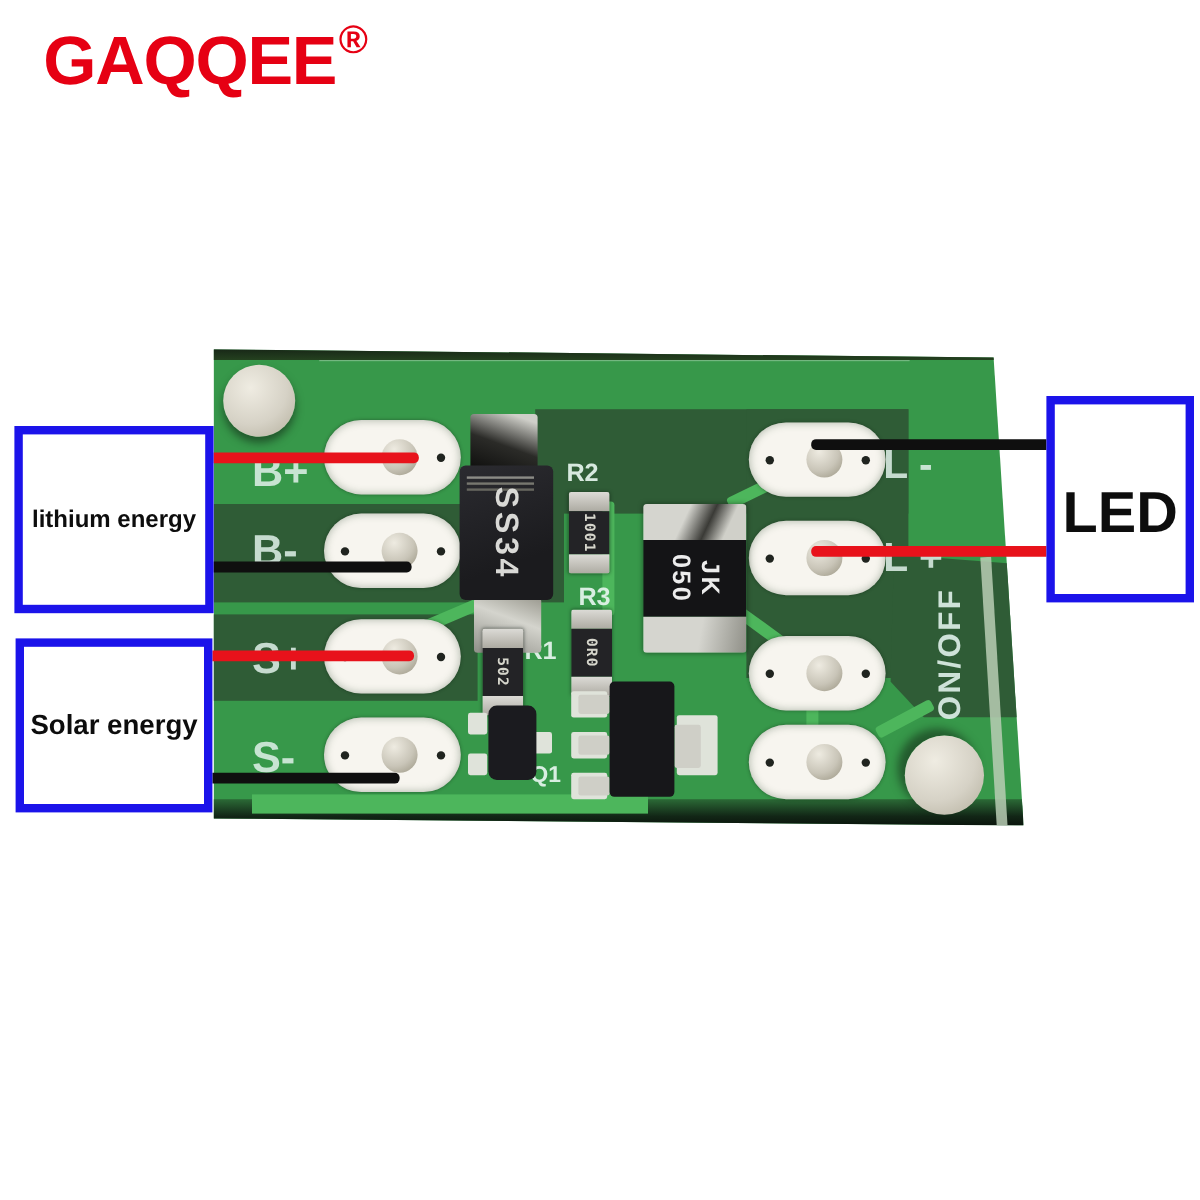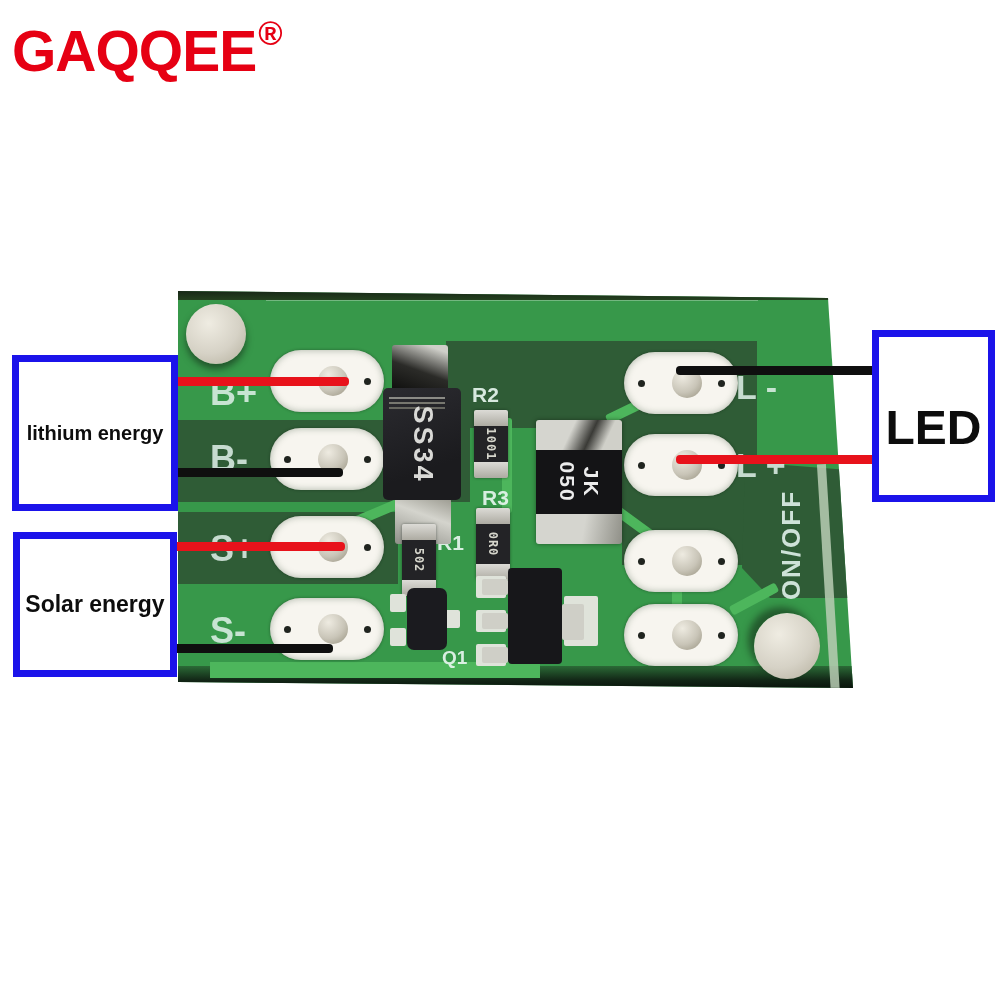--- a/index.html
+++ b/index.html
@@ -1,20 +1,20 @@
 <!DOCTYPE html>
 <html><head>
 <meta charset="utf-8">
 <style>
   html,body{margin:0;padding:0;background:#fff;}
   .canvas{position:relative;width:1000px;height:1000px;background:#ffffff;overflow:hidden;
           font-family:"Liberation Sans",sans-serif;}
 
   
-  .logo{position:absolute;left:12px;top:18px;color:#e60013;font-weight:bold;
+  .logo{position:absolute;left:36px;top:18px;color:#e60013;font-weight:bold;
         font-size:57px;letter-spacing:-1px;white-space:nowrap;text-align:right;}
   .logo sup{font-size:33px;position:relative;top:-6px;left:2px;}
 
   
   .cbox{position:absolute;background:#fff;border:7px solid #1b13ea;display:flex;
         align-items:center;justify-content:center;color:#0d0d0d;font-weight:bold;z-index:30;}
   .cbox.lith{left:12px;top:355px;width:152px;height:142px;font-size:20px;}
   .cbox.solar{left:13px;top:532px;width:150px;height:131px;font-size:23px;}
   .cbox.led{left:872px;top:330px;width:109px;height:158px;font-size:48px;}
   .cbox.led span{margin-top:22px;}
@@ -76,21 +76,21 @@
   .silk{position:absolute;color:rgba(224,241,234,.85);font-weight:bold;}
   .pl{font-size:36px;}
   .pl-bplus{left:34px;top:84px;} .pl-bminus{left:34px;top:150px;}
   .pl-splus{left:34px;top:240px;} .pl-sminus{left:34px;top:322px;}
   .pl-r{letter-spacing:9px;font-size:34px;}
   .pl-lminus{left:560px;top:80px;} .pl-lplus{left:560px;top:158px;}
   .onoff{left:545px;top:242px;width:140px;height:30px;transform:rotate(-90deg);
          text-align:center;font-size:26px;letter-spacing:2px;color:rgba(224,241,234,.9);}
   .ref{font-size:21px;color:rgba(230,245,238,.92);}
   .ref-r2{left:296px;top:95px;} .ref-r3{left:306px;top:198px;}
-  .ref-r1{left:261px;top:243px;} .ref-q1{left:266px;top:348px;font-size:19px;margin-top:11px;}
+  .ref-r1{left:261px;top:243px;} .ref-q1{left:266px;top:348px;font-size:19px;}
 
   
   .comp{position:absolute;}
   .diode-tab-top{left:216px;top:57px;width:56px;height:46px;border-radius:3px;
      background:linear-gradient(200deg,#cfcfc9 12%,#2b2b28 55%,#0e0e0d);}
   .diode-tab-bot{left:219px;top:210px;width:56px;height:46px;border-radius:3px;
      background:linear-gradient(20deg,#8f8f88,#d4d4cd 60%,#9a998f);}
   .diode{left:207px;top:100px;width:78px;height:112px;border-radius:5px;
      background:linear-gradient(160deg,#2b2b30,#1b1b1e 70%);display:flex;align-items:center;
      justify-content:center;}

